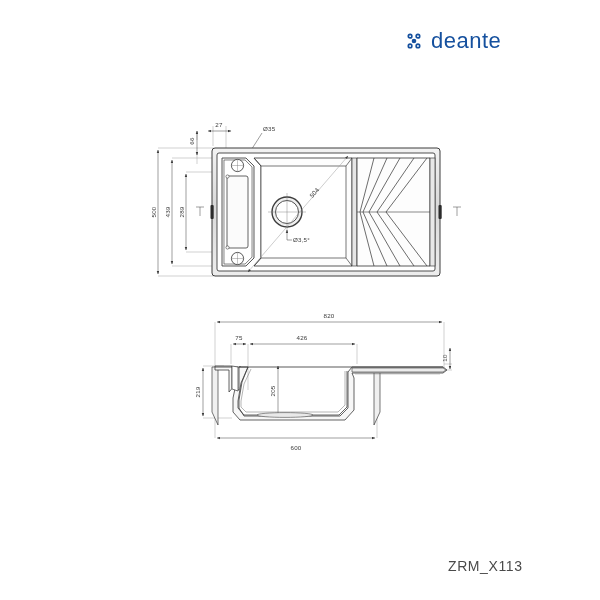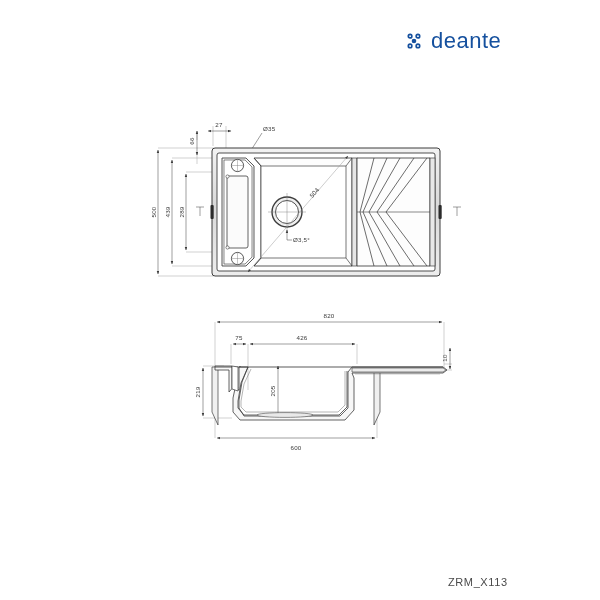--- a/index.html
+++ b/index.html
@@ -39,22 +39,22 @@
     font-family: "Liberation Sans", sans-serif;
     font-size: 22px;
     letter-spacing: 0.5px;
     color: #15509e;
     line-height: 1;
     font-weight: 400;
   }
   .partno {
     position: absolute;
     left: 448px;
-    top: 576px;
-    font-size: 11px;
+    top: 558px;
+    font-size: 14px;
     letter-spacing: 0.6px;
     color: #4a4a4a;
     font-family: "Liberation Sans", sans-serif;
   }
   svg text {
     font-family: "Liberation Sans", sans-serif;
     fill: #3c3c3c;
   }
   .dimtxt { font-size: 6.2px; letter-spacing: 0.2px; }
 </style>

